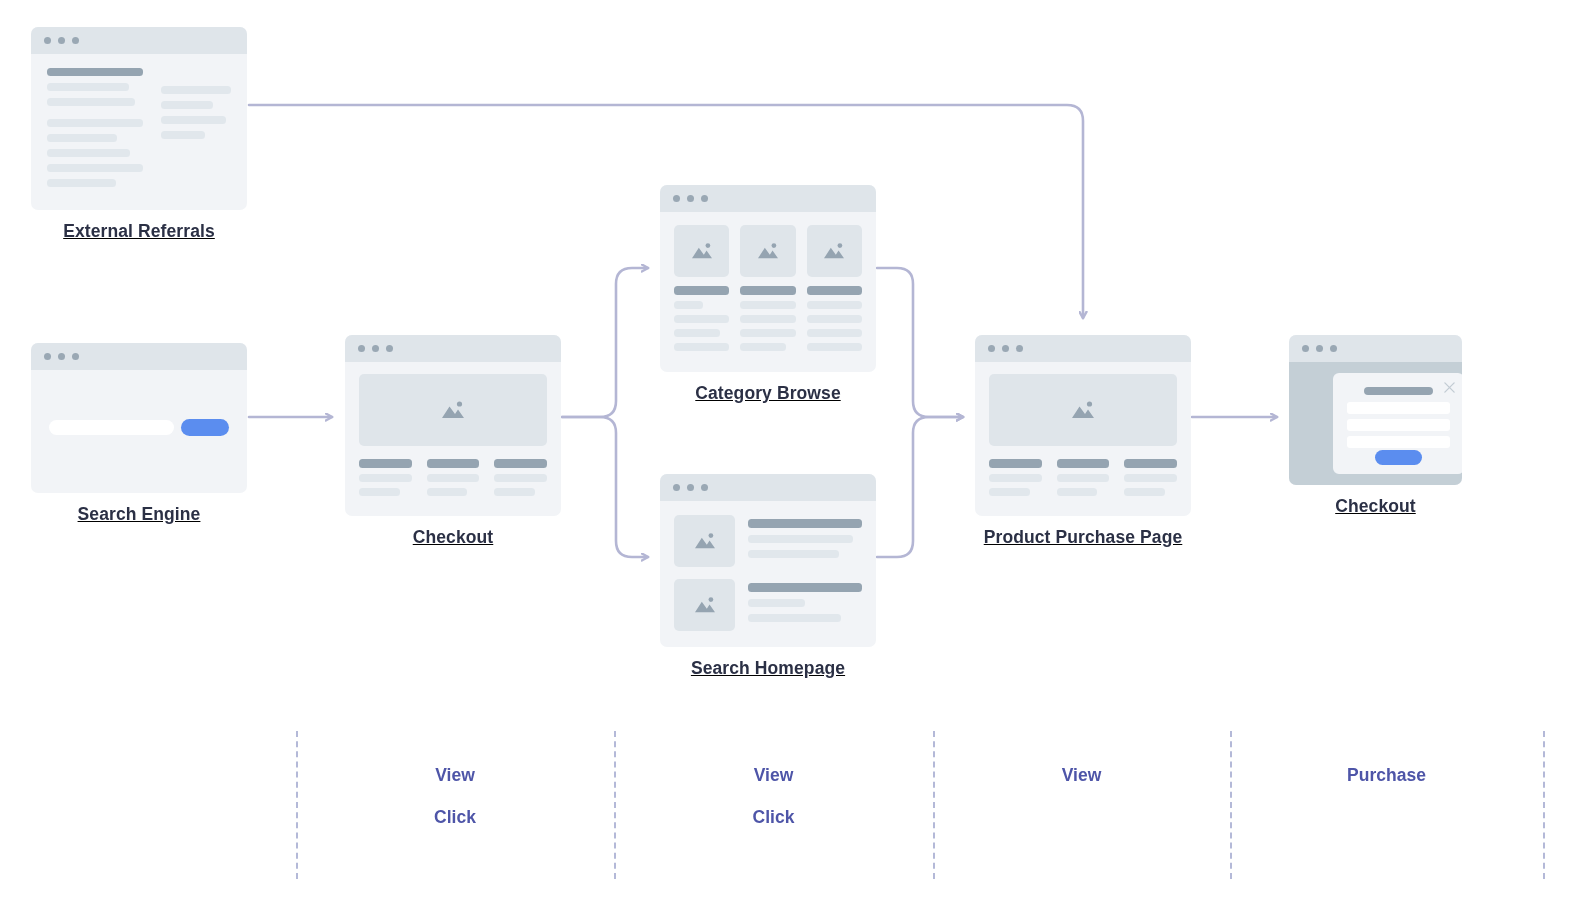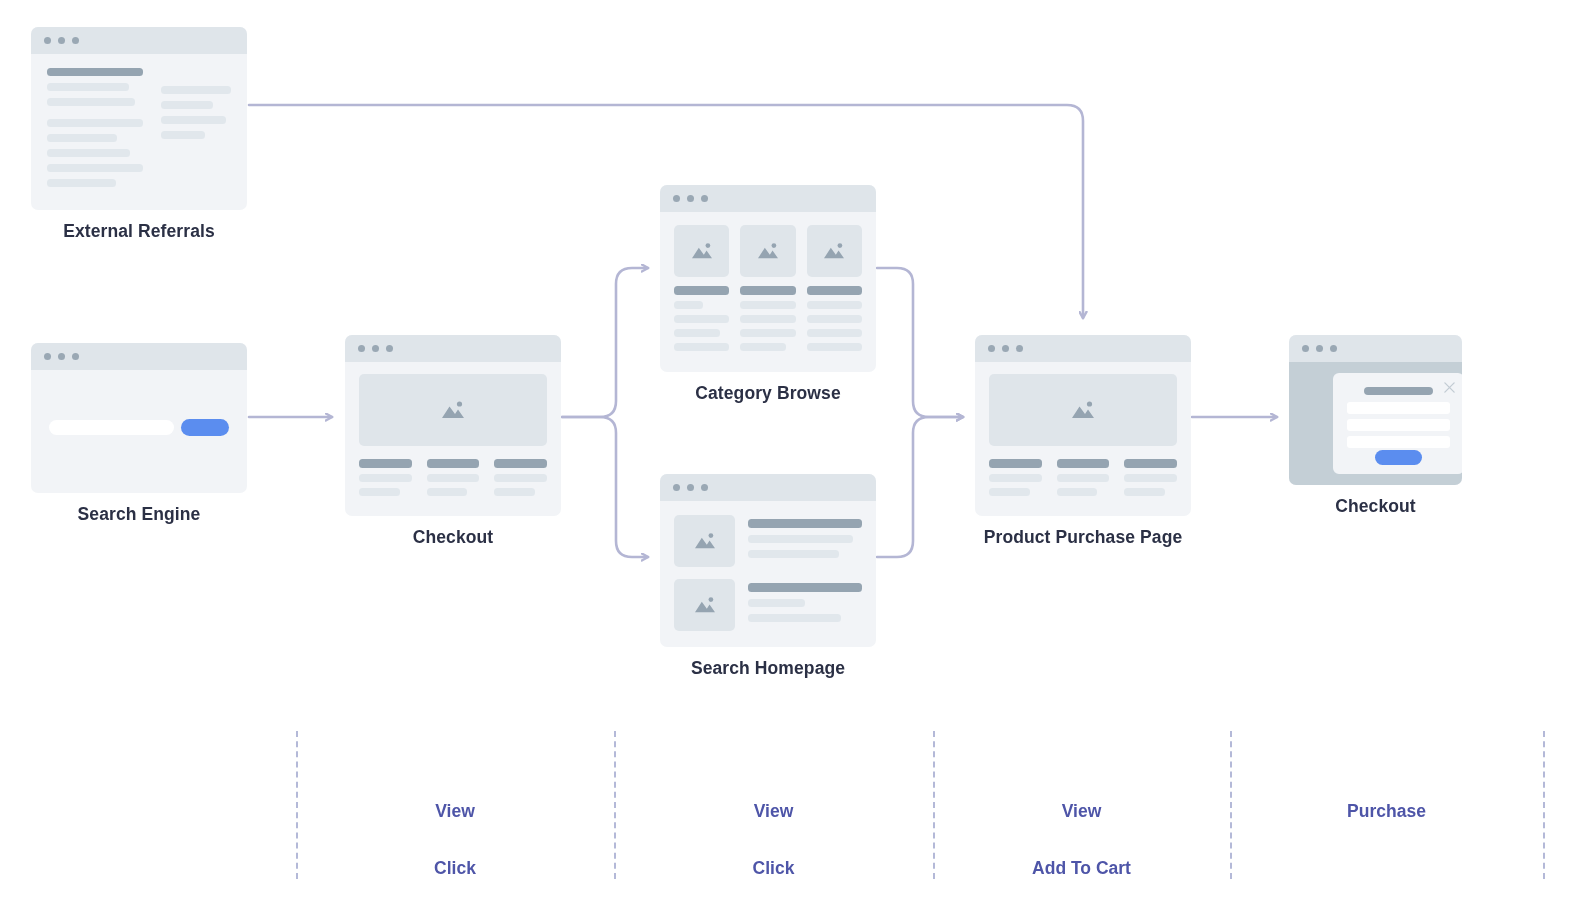--- a/index.html
+++ b/index.html
@@ -12,20 +12,21 @@
     height: 916px;
     position: relative;
     overflow: hidden;
     font-family: "Liberation Sans", sans-serif;
     -webkit-font-smoothing: antialiased;
   }
 
   
   .node {
     position: absolute;
+    text-decoration: underline;
   }
   .browser {
     position: relative;
     background: #f2f4f7;
     border-radius: 7px;
     overflow: hidden;
   }
   .titlebar {
     height: 27px;
     background: #dfe5ea;
@@ -171,21 +172,20 @@
     position: absolute;
     top: 765px;
     text-align: center;
     color: #4e55a8;
     font-size: 17.5px;
     font-weight: 600;
   }
   .action-col .act {
     margin-bottom: 21px;
     white-space: nowrap;
-    margin-top: 36px;
   }
 </style>
 </head>
 <body>
 
 <svg id="connectors" viewBox="0 0 1596 916" xmlns="http://www.w3.org/2000/svg">
   <defs>
     <marker id="arw" markerWidth="9" markerHeight="9" refX="7.4" refY="4.5" orient="auto" markerUnits="userSpaceOnUse">
       <path d="M1.2,1 L7.6,4.5 L1.2,8" fill="none" stroke="#b4b6d4" stroke-width="2.4" stroke-linecap="round" stroke-linejoin="round"></path>
     </marker>
@@ -449,18 +449,17 @@
   <div class="act">Click</div>
 </div>
 
 <div class="action-col" style="left:614px; width:319px;">
   <div class="act">View</div>
   <div class="act">Click</div>
 </div>
 
 <div class="action-col" style="left:933px; width:297px;">
   <div class="act">View</div>
-  <div class="act">Add To Cart</div>
 </div>
 
 <div class="action-col" style="left:1230px; width:313px;">
   <div class="act">Purchase</div>
 </div>
 
 </body></html>

